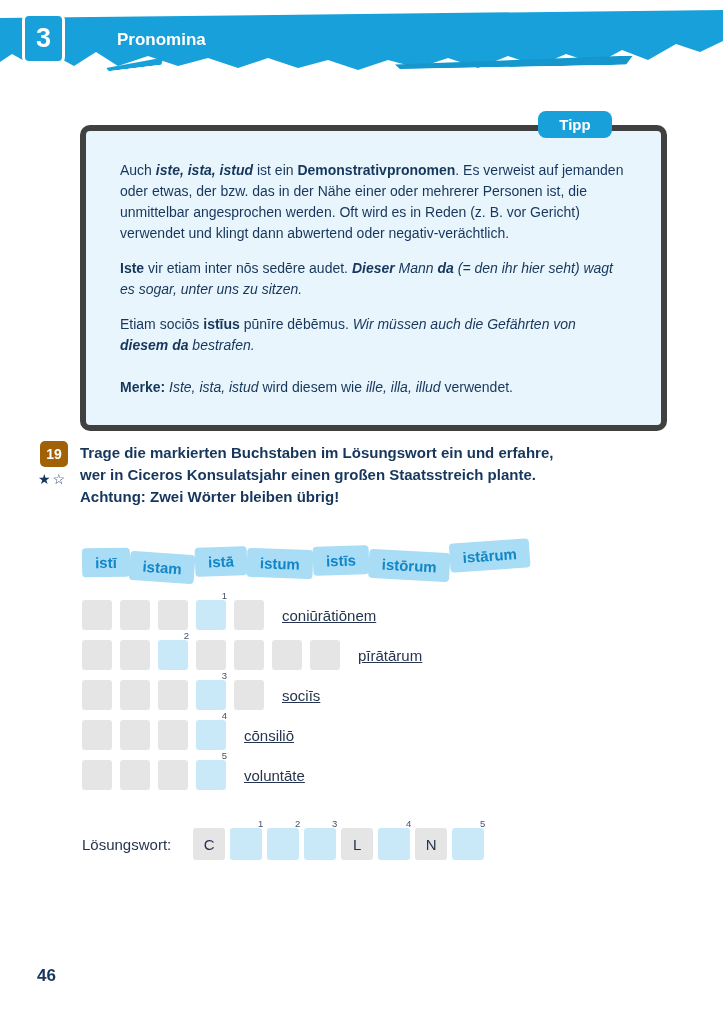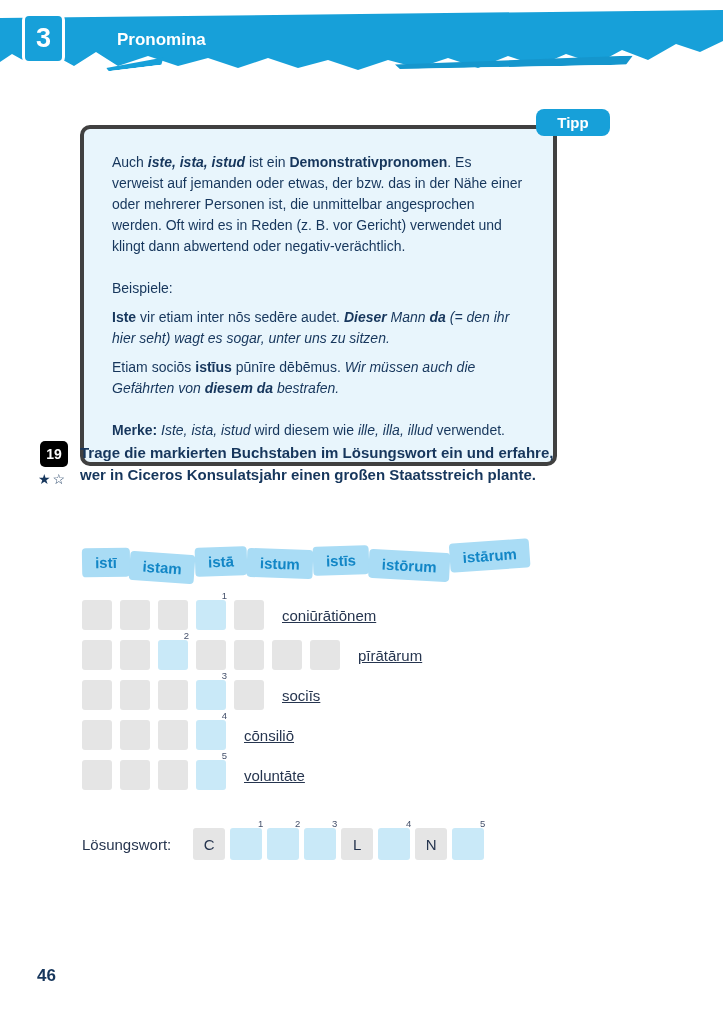--- a/index.html
+++ b/index.html
@@ -16,32 +16,32 @@
   .shard-a{position:absolute;top:58px;left:395px;width:238px;height:9px;background:#1596cd;
     transform:rotate(-1.2deg);clip-path:polygon(0 45%,100% 0,97% 100%,2% 95%);}
   .shard-b{position:absolute;top:61px;left:106px;width:58px;height:7px;background:#17a0d9;
     transform:rotate(-7deg);clip-path:polygon(0 50%,100% 0,95% 100%,4% 100%);}
   .chapter-badge{position:absolute;top:16px;left:25px;width:37px;height:45px;background:#17a0d9;
     border-radius:4px;box-shadow:0 0 0 3px #ffffff;color:#fff;font-size:27px;font-weight:bold;
     display:flex;align-items:center;justify-content:center;}
   .chapter-title{position:absolute;top:30px;left:81px;color:#ffffff;font-size:17px;font-weight:bold;margin-left:36px;}
 
   
-  .tip-box{position:absolute;top:125px;left:80px;width:477px;background:#e8f5fc;
-    border:4px solid #404040;border-radius:10px;padding:15px 20px 13px;box-sizing:border-box;
+  .tip-box{position:absolute;top:125px;left:80px;width:587px;background:#e8f5fc;
+    border:6px solid #404040;border-radius:10px;padding:15px 20px 13px;box-sizing:border-box;
     color:#16365c;font-size:14px;line-height:21px;}
   .tip-tab{position:absolute;top:-20px;left:452px;width:74px;height:27px;background:#17a0d9;
     border-radius:8px;color:#ffffff;font-weight:bold;font-size:15px;
     display:flex;align-items:center;justify-content:center;}
-  .tip-box p{margin:8px;}
+  .tip-box p{margin:14px;}
   .tip-box p.spaced{margin-top:21px;}
 
   
   .ex-badge{position:absolute;top:441px;left:40px;min-width:28px;height:26px;padding:0 2px;
-    background:#000000;border-radius:5px;color:#fff;font-weight:bold;font-size:14px;
+    background:#a16207;border-radius:5px;color:#fff;font-weight:bold;font-size:14px;
     display:flex;align-items:center;justify-content:center;box-sizing:border-box;}
   .difficulty{position:absolute;top:471px;left:38px;font-size:14px;color:#16365c;letter-spacing:2px;}
   .instructions{position:absolute;top:442px;left:80px;width:560px;color:#16365c;
     font-size:15px;font-weight:bold;line-height:22px;}
 
   
   .tiles{position:absolute;top:546px;left:82px;display:flex;}
   .tile{background:#a9dcf5;color:#1286c6;font-weight:bold;font-size:15px;
     padding:6px 13px;border-radius:4px;white-space:nowrap;}
   .tile:nth-child(1){transform:rotate(-1deg) translateY(2px);}
@@ -82,33 +82,33 @@
   <div class="shard-b"></div>
 
   <div class="chapter-badge">
     <span>3</span>
   </div>
   <div class="chapter-title">Pronomina</div>
 
   <section class="tip-box">
     <div class="tip-tab">Tipp</div>
     <p><span>Auch </span><span style="font-weight: bold; font-style: italic;">iste, ista, istud</span><span> ist ein </span><span style="font-weight: bold;">Demonstrativpronomen</span><span>. Es verweist auf jemanden oder etwas, der bzw. das in der Nähe einer oder mehrerer Personen ist, die unmittelbar angesprochen werden. Oft wird es in Reden (z. B. vor Gericht) verwendet und klingt dann abwertend oder negativ-verächtlich.</span></p>
-    <p class="spaced">Beispiele:</p>
     <p><span style="font-weight: bold;">Iste</span><span> vir etiam inter nōs sedēre audet. </span><span style="font-weight: bold; font-style: italic;">Dieser</span><span style="font-style: italic;"> Mann </span><span style="font-weight: bold; font-style: italic;">da</span><span style="font-style: italic;"> (= den ihr hier seht) </span><span style="font-style: italic;">wagt es sogar, unter uns zu sitzen.</span></p>
     <p><span>Etiam sociōs </span><span style="font-weight: bold;">istīus</span><span> pūnīre dēbēmus. </span><span style="font-style: italic;">Wir müssen auch die Gefährten von </span><span style="font-weight: bold; font-style: italic;">diesem da</span><span style="font-style: italic;"> bestrafen.</span></p>
     <p class="spaced"><span style="font-weight: bold;">Merke:</span><span> </span><span style="font-style: italic;">Iste, ista, istud</span><span> wird diesem wie </span><span style="font-style: italic;">ille, illa, illud</span><span> verwendet.</span></p>
   </section>
 
   <div class="ex-badge">
     <span>19</span>
   </div>
   <div class="difficulty">★☆</div>
   <div class="instructions">
       <div><span style="font-weight: bold;">Trage die markierten Buchstaben im Lösungswort ein und erfahre,</span></div>
       <div><span style="font-weight: bold;">wer in Ciceros Konsulatsjahr einen großen Staatsstreich plante.</span></div>
+      <div><span style="font-weight: bold;">Achtung: Zwei Wörter bleiben übrig!</span></div>
     </div>
 
   <div class="tiles">
       <div class="tile">istī</div>
       <div class="tile">istam</div>
       <div class="tile">istā</div>
       <div class="tile">istum</div>
       <div class="tile">istīs</div>
       <div class="tile">istōrum</div>
       <div class="tile">istārum</div>

